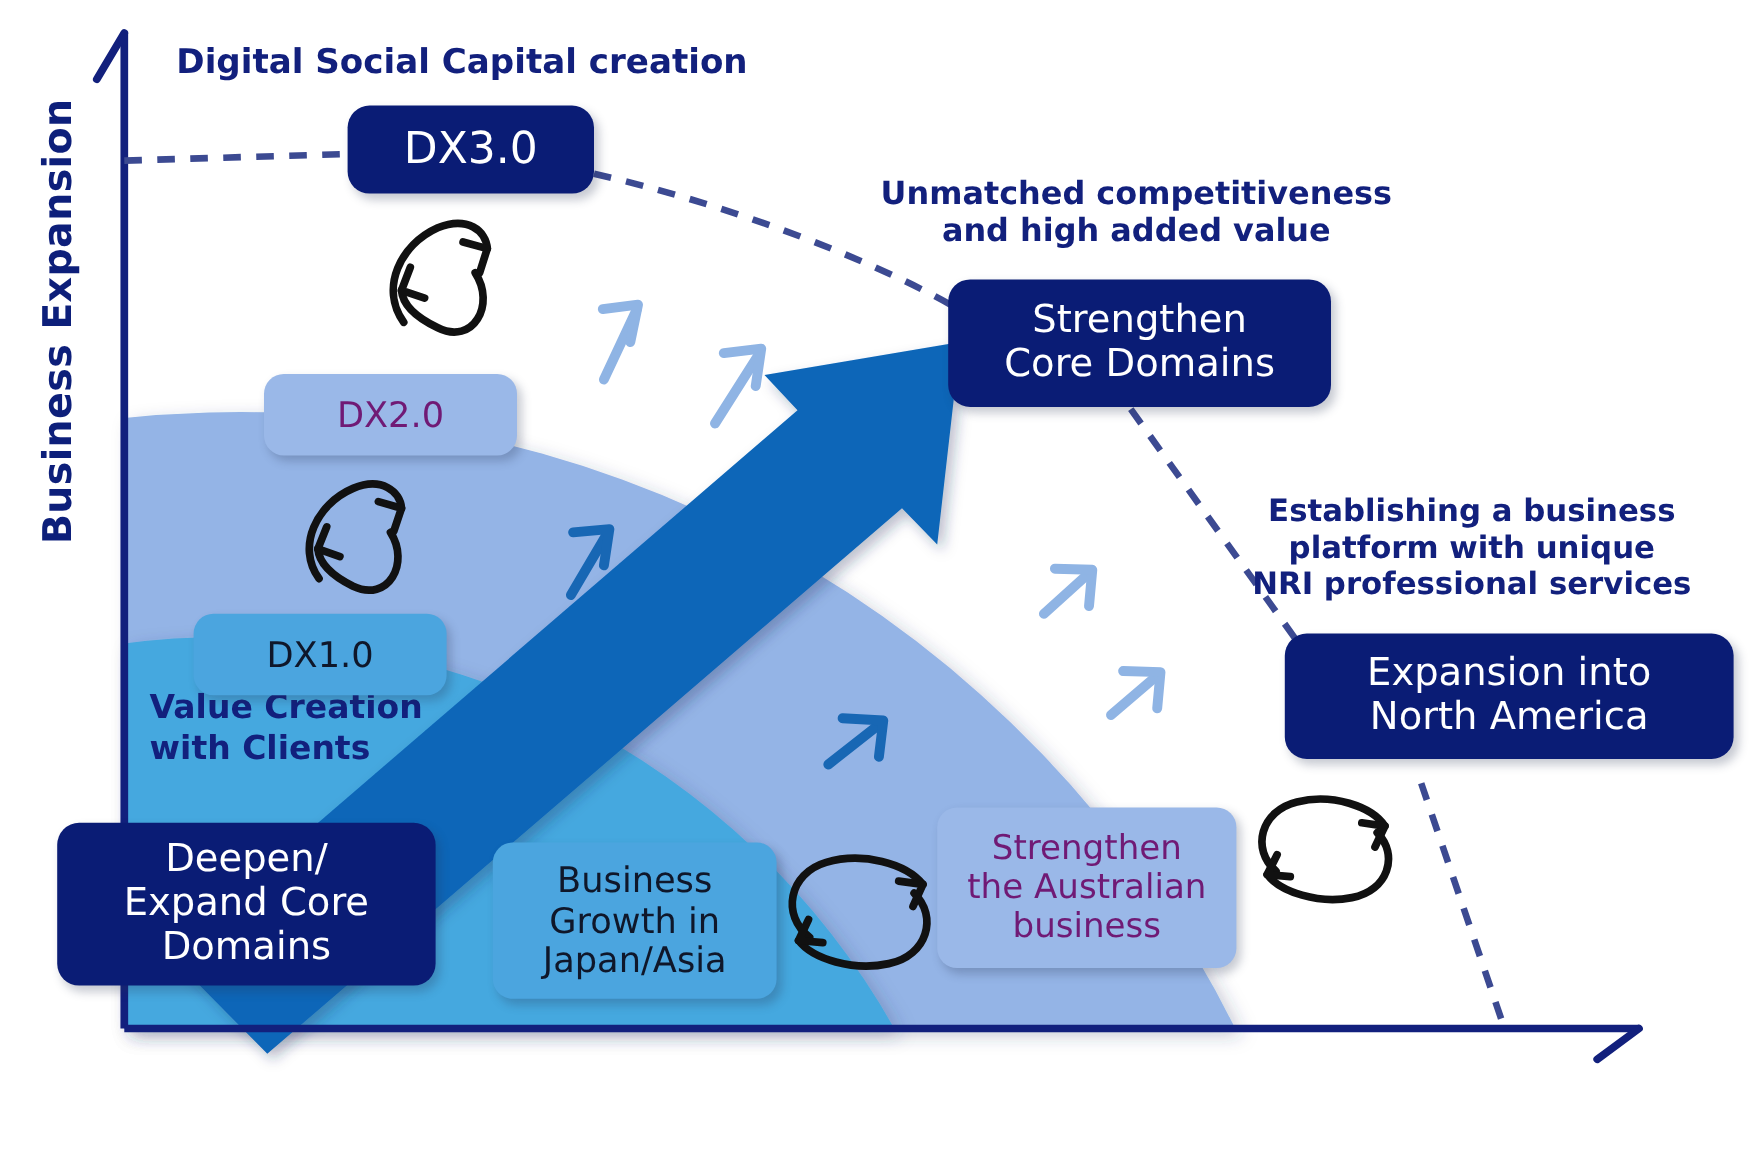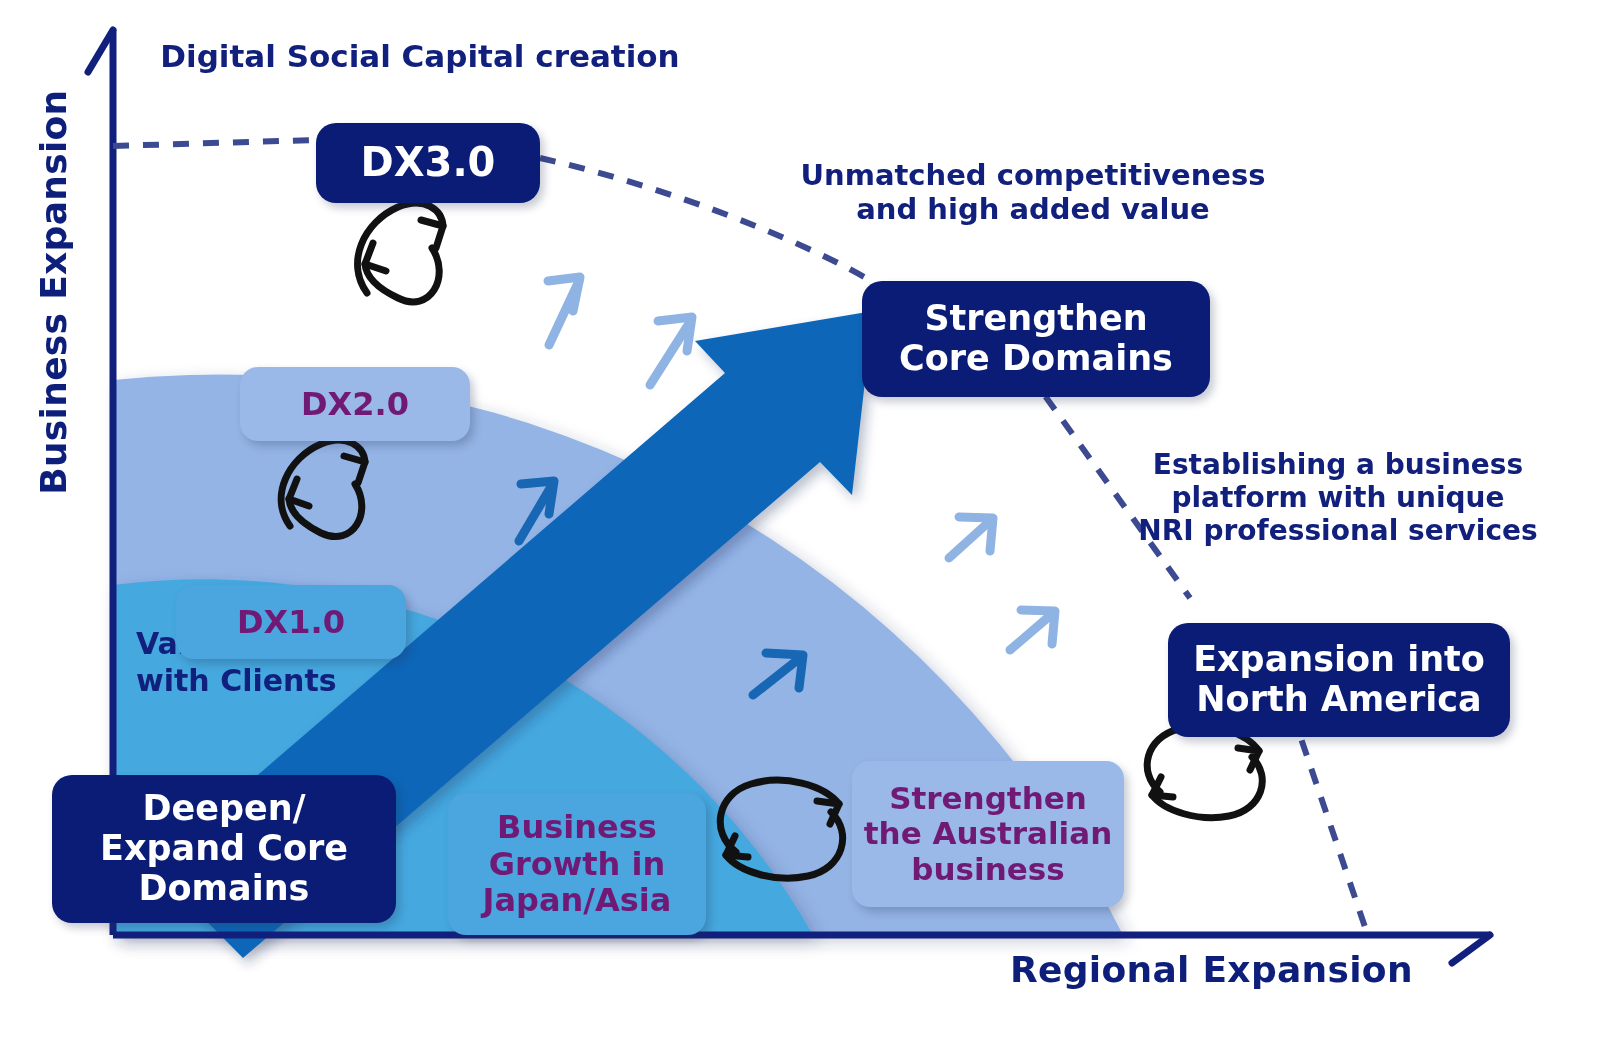--- a/index.html
+++ b/index.html
@@ -31,36 +31,36 @@
 
   
   #cap-value{
     left:136px;top:626px;width:300px;font-size:30px;color:#12207d;
     text-align:left;line-height:1.22;
   }
 
   
   .box{
     position:absolute;display:flex;align-items:center;justify-content:center;
-    text-align:center;font-weight:bold;border-radius:18px;
+    text-align:center;font-weight:normal;border-radius:18px;
     box-shadow:4px 5px 9px rgba(40,50,80,.26);
-    line-height:1.14;white-space:pre-line;margin-top:27px;
+    line-height:1.14;white-space:pre-line;
   }
   .box.navy{background:#0a1c75;color:#ffffff;}
   .box.mid{background:#9ab8e8;color:#701a75;}
-  .box.bright{background:#4ba5df;color:#701a75;}
+  .box.bright{background:#4ba5df;color:#0f172a;}
 
   #box-dx3{left:316px;top:96px;width:224px;height:80px;font-size:40px;border-radius:20px;}
   #box-dx2{left:240px;top:340px;width:230px;height:74px;font-size:32px;}
   #box-dx1{left:176px;top:558px;width:230px;height:74px;font-size:32px;}
   #box-deepen{left:52px;top:748px;width:344px;height:148px;font-size:35px;border-radius:20px;}
   #box-japan{left:448px;top:766px;width:258px;height:142px;font-size:32px;}
   #box-aus{left:852px;top:734px;width:272px;height:146px;font-size:31px;}
   #box-strengthen{left:862px;top:254px;width:348px;height:116px;font-size:35px;border-radius:20px;}
-  #box-na{left:1168px;top:596px;width:342px;height:114px;font-size:35px;border-radius:20px;}
+  #box-na{left:1168px;top:576px;width:408px;height:114px;font-size:35px;border-radius:20px;}
 </style>
 </head>
 <body>
 
 <div id="stage">
 
   <svg id="canvas" viewBox="0 0 1600 1060">
     <defs>
       <filter id="softshadow" x="-25%" y="-25%" width="160%" height="160%">
         <feDropShadow dx="5" dy="6" stdDeviation="6" flood-color="#24305a" flood-opacity="0.30"></feDropShadow>
@@ -160,21 +160,20 @@
 
     <g stroke="#111111" stroke-width="7" fill="none" stroke-linecap="round" stroke-linejoin="round">
       <path d="M 1160,792 C 1137,772 1146,737 1179,729 C 1211,721 1247,733 1259,751"></path>
       <path d="M 1259,751 L 1238,748 M 1259,751 L 1250,770"></path>
       <path d="M 1252,757 C 1272,777 1262,810 1229,816 C 1199,822 1164,811 1152,795"></path>
       <path d="M 1152,795 L 1173,797 M 1152,795 L 1161,777"></path>
     </g>
   </svg>
 
   <div class="lbl axis-y">Business Expansion</div>
-  <div class="lbl axis-x">Regional Expansion</div>
 
   <div class="cap" id="cap-dsc">Digital Social Capital creation</div>
   <div class="cap" id="cap-platform">Establishing a business
 platform with unique
 NRI professional services</div>
   <div class="cap" id="cap-unmatched">Unmatched competitiveness
 and high added value</div>
   <div class="cap" id="cap-value">Value Creation
 with Clients</div>
 

